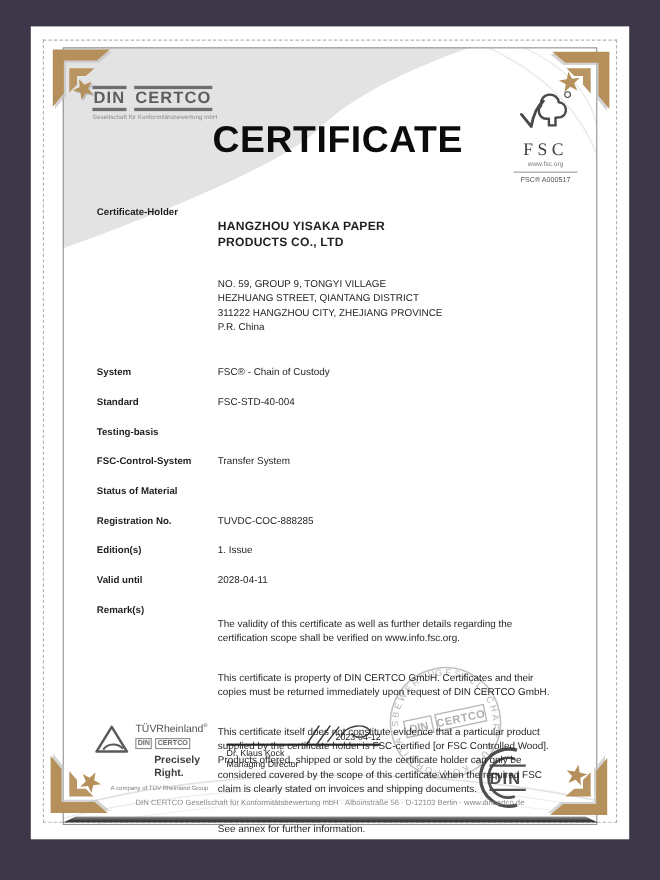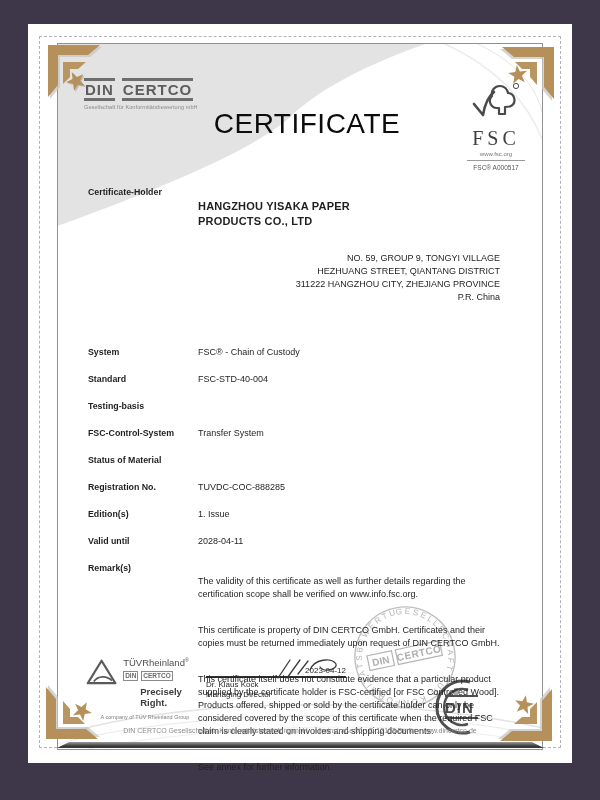--- a/index.html
+++ b/index.html
@@ -17,34 +17,34 @@
   .content{position:absolute;inset:0;z-index:5;}
 
   
   .dinlogo{position:absolute;left:56px;top:54px;width:132px;}
   .dinlogo .words{display:flex;gap:7px;}
   .dinlogo .w{font-weight:bold;font-size:15px;color:#5d5d5d;letter-spacing:1px;border-top:3px solid #6e6e6e;border-bottom:3px solid #6e6e6e;padding:0 1px;line-height:17px;}
   .dinlogo .sub{font-size:5.5px;color:#8a8a8a;margin-top:3px;letter-spacing:0.1px;white-space:nowrap;}
 
   
   .fsclogo{position:absolute;left:424px;top:56px;width:88px;text-align:center;color:#4a4a4a;}
-  .fsclogo .acr{font-family:"Liberation Serif",serif;font-size:20px;letter-spacing:4px;color:#3f3f3f;margin-top:1px;}
+  .fsclogo .acr{font-family:"Liberation Serif",serif;font-size:16px;letter-spacing:4px;color:#3f3f3f;margin-top:1px;}
   .fsclogo .site{font-size:6px;color:#777;margin-top:1px;}
   .fsclogo .rule{border-top:1px solid #999;width:58px;margin:3px auto 3px;}
   .fsclogo .lic{font-size:6.5px;color:#555;}
 
-  .title{position:absolute;left:0;right:0;top:84px;text-align:center;padding-left:14px;font-size:28px;font-weight:400;letter-spacing:0.5px;color:#0c0c0c;}
+  .title{position:absolute;left:0;right:0;top:84px;text-align:center;padding-left:14px;font-size:34px;font-weight:700;letter-spacing:0.5px;color:#0c0c0c;}
 
   
   .fields{position:absolute;left:60px;top:162px;width:412px;color:#1f1f1f;}
   .row{display:flex;margin-bottom:14px;}
   .row .lab{width:110px;flex:0 0 110px;font-weight:bold;font-size:8.8px;line-height:13px;}
   .row .val{flex:1;font-size:9px;line-height:13px;white-space:pre-line;}
   .holder-name{font-size:11px;font-weight:bold;line-height:15px;white-space:pre-line;margin-bottom:10px;letter-spacing:0.2px;}
-  .holder-addr{font-size:9px;line-height:13px;white-space:pre-line;margin-bottom:15px;text-align:right;}
+  .holder-addr{font-size:9px;line-height:13px;white-space:pre-line;margin-bottom:1px;}
   .remarks p{margin:0 0 10px 0;font-size:9px;line-height:13px;}
 
   
   .stamp{position:absolute;left:318px;top:574px;width:118px;height:118px;transform:rotate(-12deg);z-index:0;opacity:0.85;}
   .fields{position:relative;z-index:2;}
 
   
   .tuv{position:absolute;left:58px;top:632px;width:118px;}
   .tuv .toprow{display:flex;gap:6px;}
   .tuv .col{padding-top:1px;}

